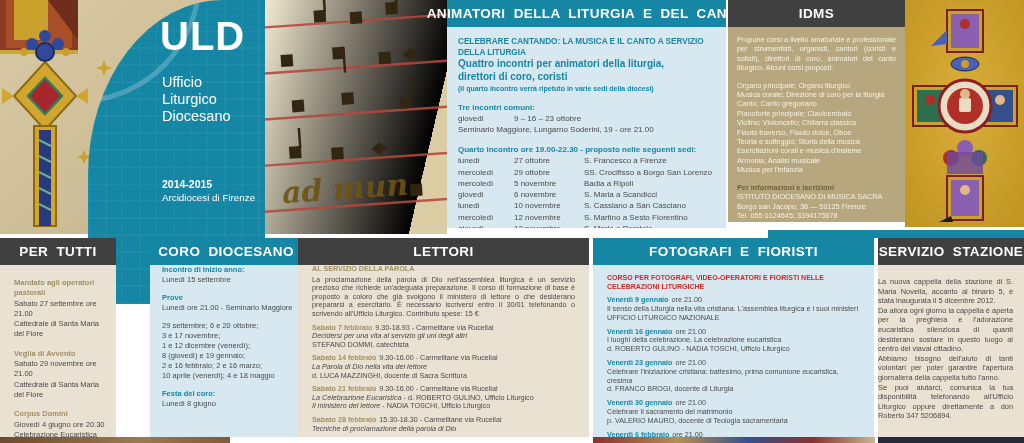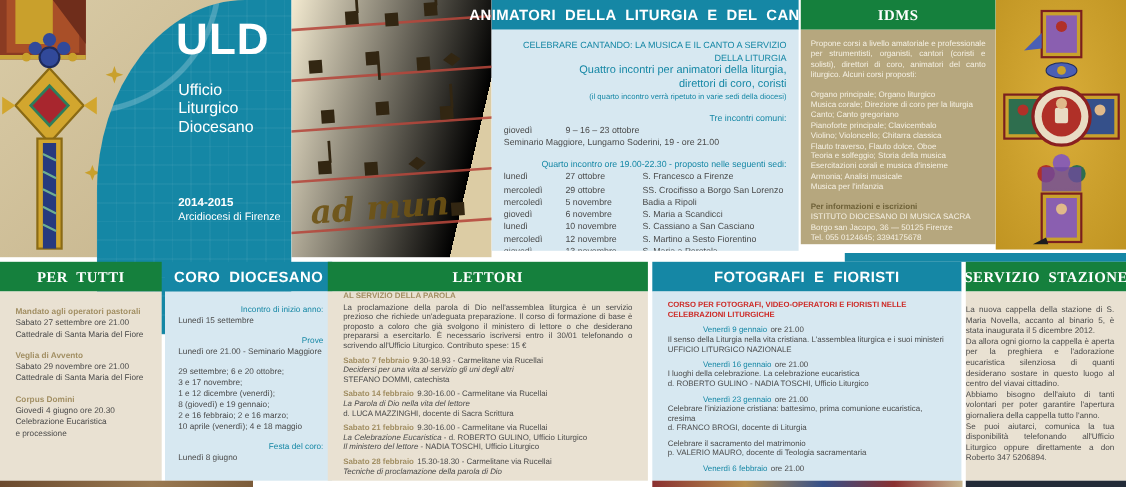--- a/index.html
+++ b/index.html
@@ -17,61 +17,61 @@
                repeating-linear-gradient(0deg, rgba(255,255,255,.04) 0 1.5px, transparent 1.5px 17px),
                repeating-linear-gradient(90deg, rgba(255,255,255,.04) 0 1.5px, transparent 1.5px 17px);}
   .uld-logo{position:absolute;left:72px;top:14px;font-size:40px;font-weight:bold;letter-spacing:1px;}
   .uld-org{position:absolute;left:74px;top:74px;font-size:14.5px;line-height:17px;font-weight:400;}
   .uld-year{position:absolute;left:74px;top:178px;font-size:10.5px;font-weight:bold;}
   .uld-dio{position:absolute;left:74px;top:192px;font-size:9.8px;white-space:nowrap;}
   
   .bar{height:27px;display:flex;align-items:center;justify-content:center;color:#fff;
        font-weight:bold;font-size:13.5px;letter-spacing:.4px;word-spacing:4px;white-space:nowrap;}
   .bar.teal{background:#1587a5;}
-  .bar.tan{background:#15803d;font-family:Liberation Serif, serif;}
+  .bar.tan{background:#404040;}
   .body{position:absolute;left:0;right:0;bottom:0;top:27px;overflow:hidden;}
   .body.blue{background:#d7e8f1;}
   .body.beige{background:#e9e1d2;}
   .body.tanbg{background:#b6a77e;color:#f6f1e4;}
-  .h-teal{color:#1587a5;font-weight:normal;text-align:right;}
+  .h-teal{color:#1587a5;font-weight:bold;}
   .h-tan{color:#a28f63;font-weight:bold;}
   .h-red{color:#cd2a26;font-weight:bold;}
   
   .sec-animatori{position:absolute;left:447px;top:0;width:279px;height:228px;}
   .sec-animatori .body{padding:9px 11px;font-size:8px;line-height:11px;}
   .anim-title{font-size:8.2px;}
   .anim-sub{font-size:10px;line-height:12.5px;}
   .anim-note{font-size:7px;line-height:9px;margin-top:1px;}
   .anim-block{margin-top:9px;}
   .srow{display:grid;grid-template-columns:56px 70px 1fr;font-size:8px;line-height:11.3px;}
   .crow{display:grid;grid-template-columns:56px 1fr;font-size:8px;line-height:11.3px;}
   
   .sec-idms{position:absolute;left:728px;top:0;width:177px;height:222px;}
   .sec-idms .body{padding:8px 9px;font-size:7.3px;line-height:9.4px;}
   .idms-intro{text-align:justify;margin-bottom:8px;}
   .idms-info{color:#6e6138;font-weight:bold;margin-top:8px;}
   
   .bsec{position:absolute;top:238px;height:199px;}
-  .sec-pertutti{left:0;width:147px;}
+  .sec-pertutti{left:0;width:116px;}
   .sec-coro{left:150px;width:152px;}
   .sec-lettori{left:298px;width:291px;}
   .sec-fotografi{left:593px;width:281px;}
   .sec-cappella{left:878px;width:146px;}
   .sec-pertutti .body{padding:13px 10px 0 14px;font-size:7.5px;line-height:10.3px;}
   .pt-event{margin-bottom:9px;}
-  .sec-coro .body{padding:12px 8px 0 12px;font-size:7.5px;line-height:10px;}
+  .sec-coro .body{padding:0 8px 0 12px;font-size:7.5px;line-height:10px;}
   .coro-block{margin-bottom:8px;}
   .sec-lettori .body{padding:0 14px 0 14px;font-size:7.2px;line-height:8.6px;}
   .let-intro{text-align:justify;margin-top:2px;}
   .session{margin-top:5px;}
   .session b{margin-right:3px;}
   .sec-fotografi .body{padding:9px 14px 0 14px;font-size:7.2px;line-height:8.8px;}
   .foto-title{font-size:7px;line-height:8.6px;}
   .fsession{margin-top:5px;}
-  .fsession b{margin-right:3px;margin-left:32px;}
+  .fsession b{margin-right:3px;}
   .sec-cappella .body{padding:12px 11px 0 0;font-size:7.4px;line-height:9.6px;text-align:justify;}
   
   .strip{position:absolute;top:437px;height:6px;}
   .strip-a{left:0;width:230px;background:linear-gradient(90deg,#6b4a2e,#9a7a52 60%,#7c5c3a);}
   .strip-b{left:593px;width:282px;background:linear-gradient(90deg,#8a3030,#b78f4e 30%,#35508a 55%,#8a3030 78%,#c8b690);}
   .strip-c{left:878px;width:146px;background:#232b38;}
 </style>
 </head>
 <body>
 
@@ -374,20 +374,21 @@
         <div><b class="h-teal">Venerdì 16 gennaio</b><span>ore 21.00</span></div>
         <div>I luoghi della celebrazione. La celebrazione eucaristica</div>
         <div>d. ROBERTO GULINO - NADIA TOSCHI, Ufficio Liturgico</div>
       </div>
       <div class="fsession">
         <div><b class="h-teal">Venerdì 23 gennaio</b><span>ore 21.00</span></div>
         <div>Celebrare l'iniziazione cristiana: battesimo, prima comunione eucaristica, cresima</div>
         <div>d. FRANCO BROGI, docente di Liturgia</div>
       </div>
       <div class="fsession">
+        <div><b class="h-teal">Venerdì 30 gennaio</b><span>ore 21.00</span></div>
         <div>Celebrare il sacramento del matrimonio</div>
         <div>p. VALERIO MAURO, docente di Teologia sacramentaria</div>
       </div>
       <div class="fsession">
         <div><b class="h-teal">Venerdì 6 febbraio</b><span>ore 21.00</span></div>
 
       </div>
 
     </div>
   </section>

